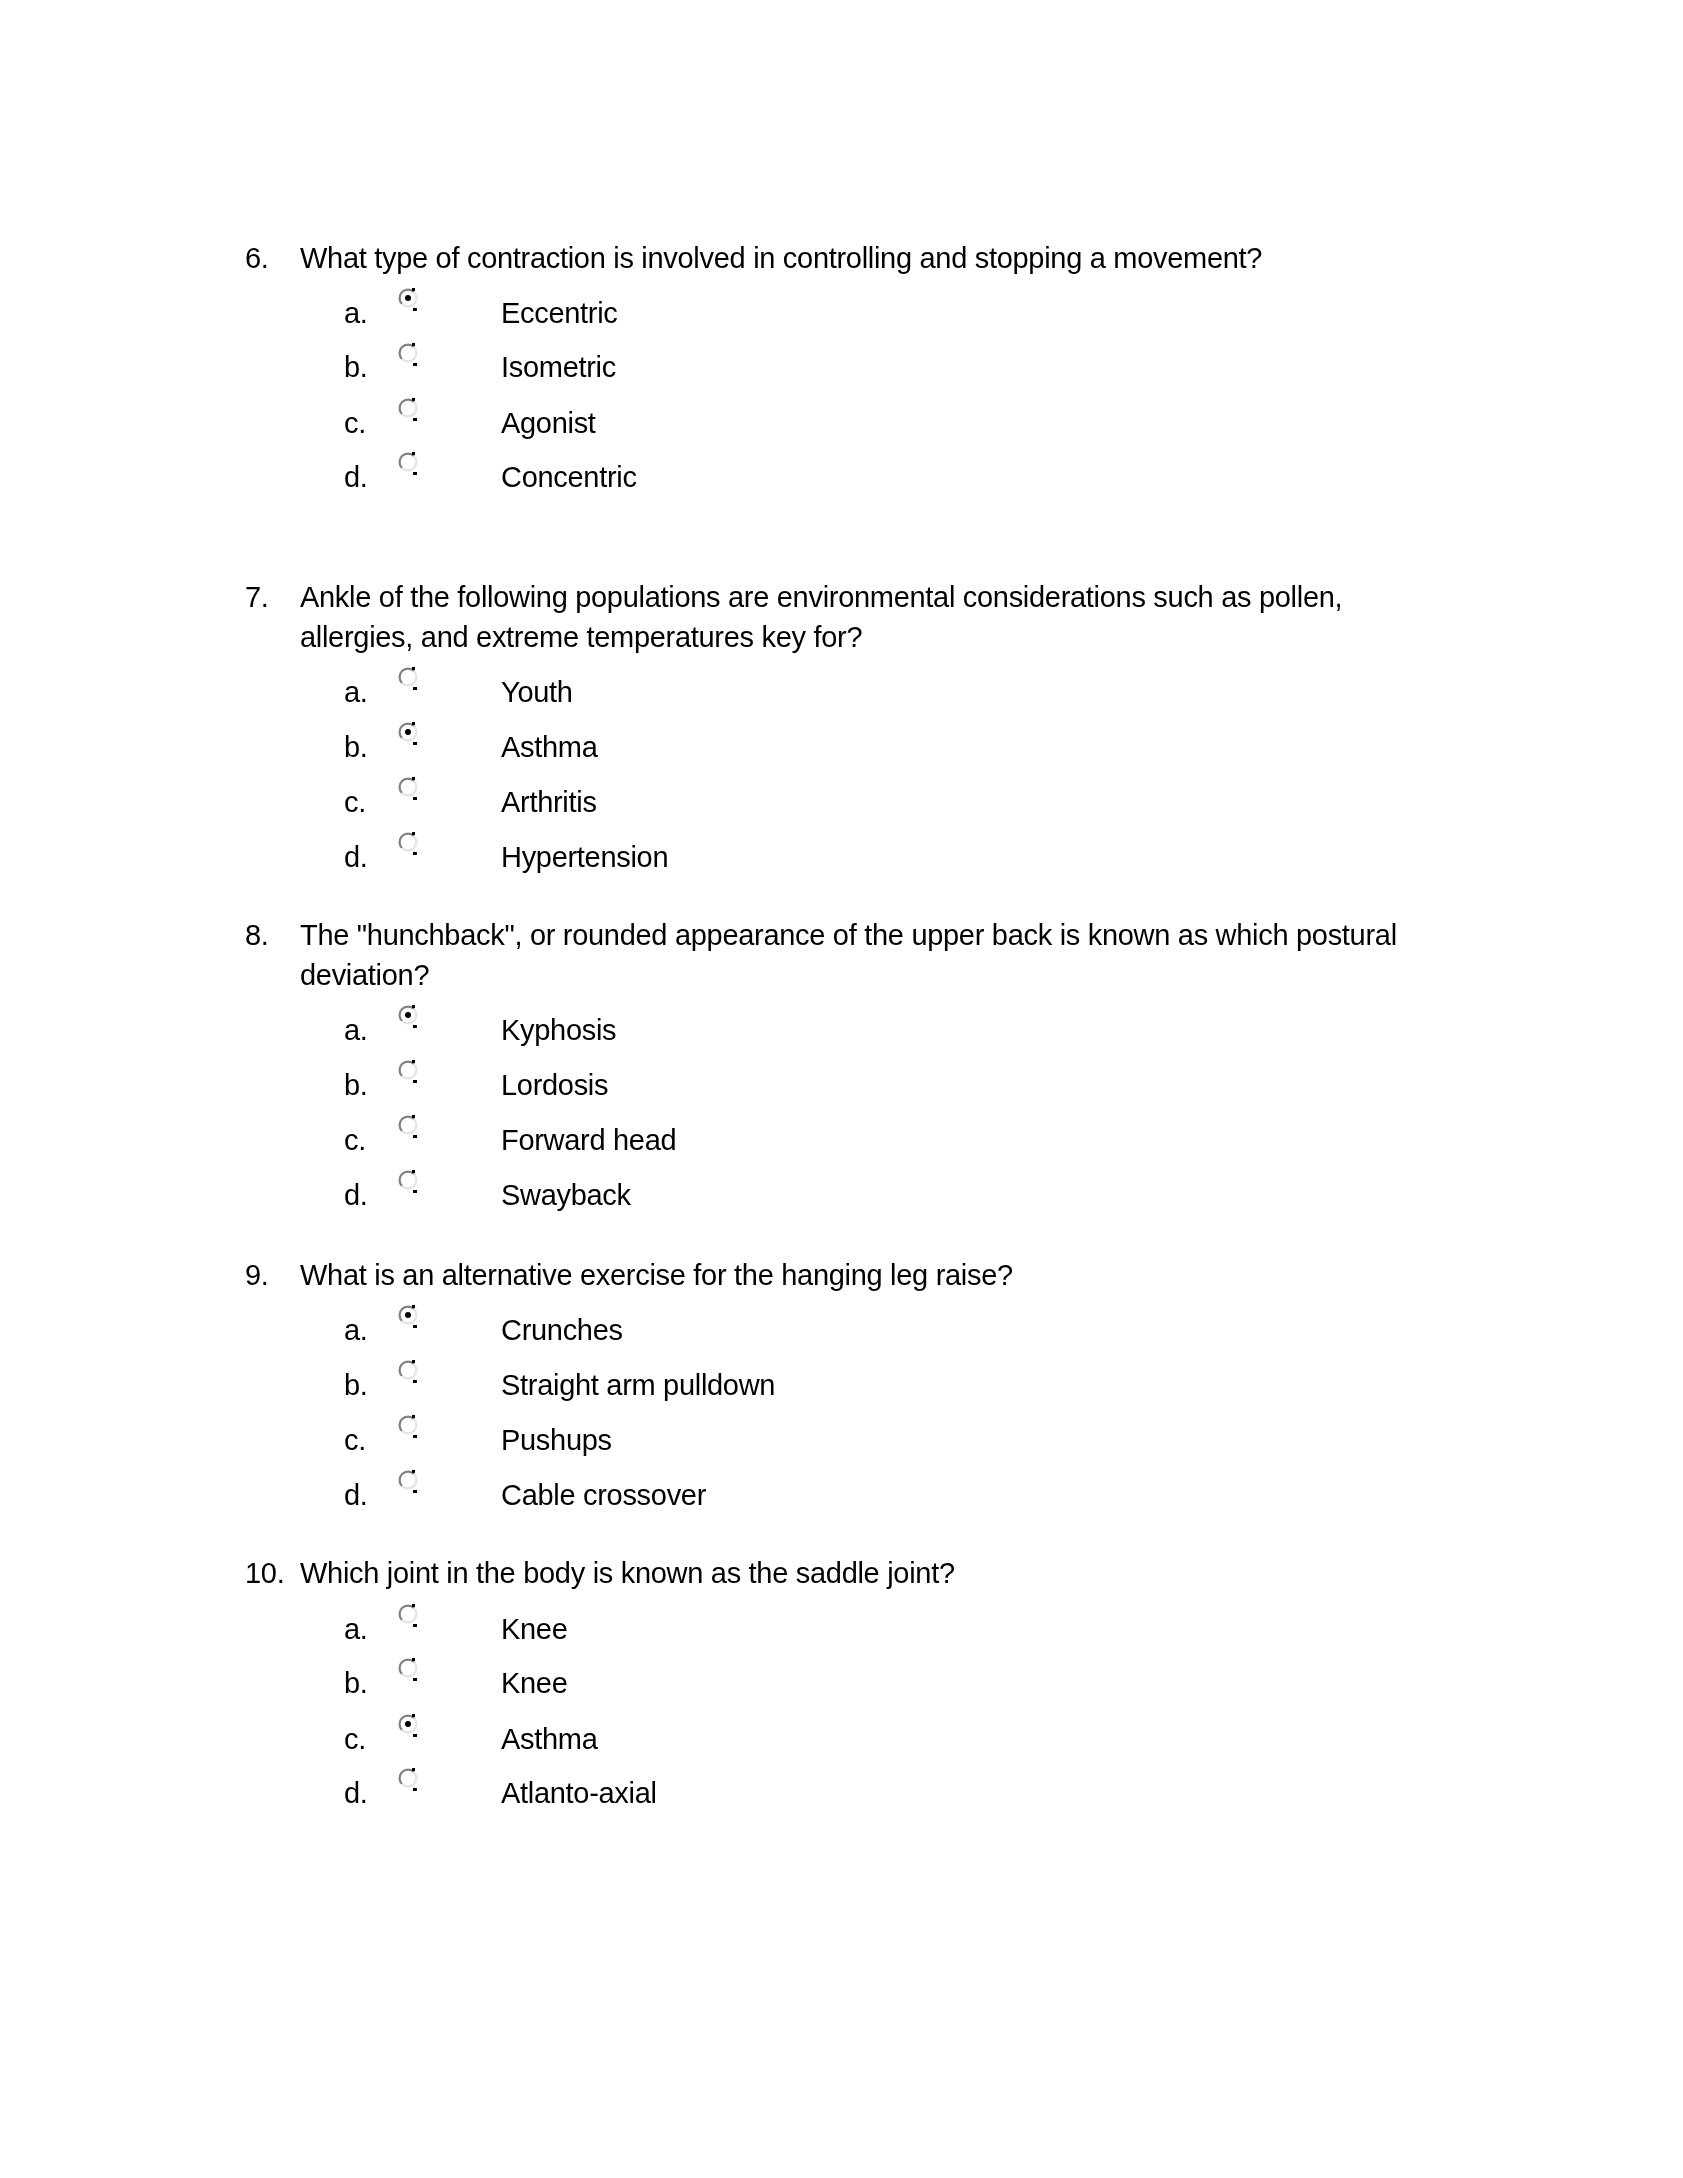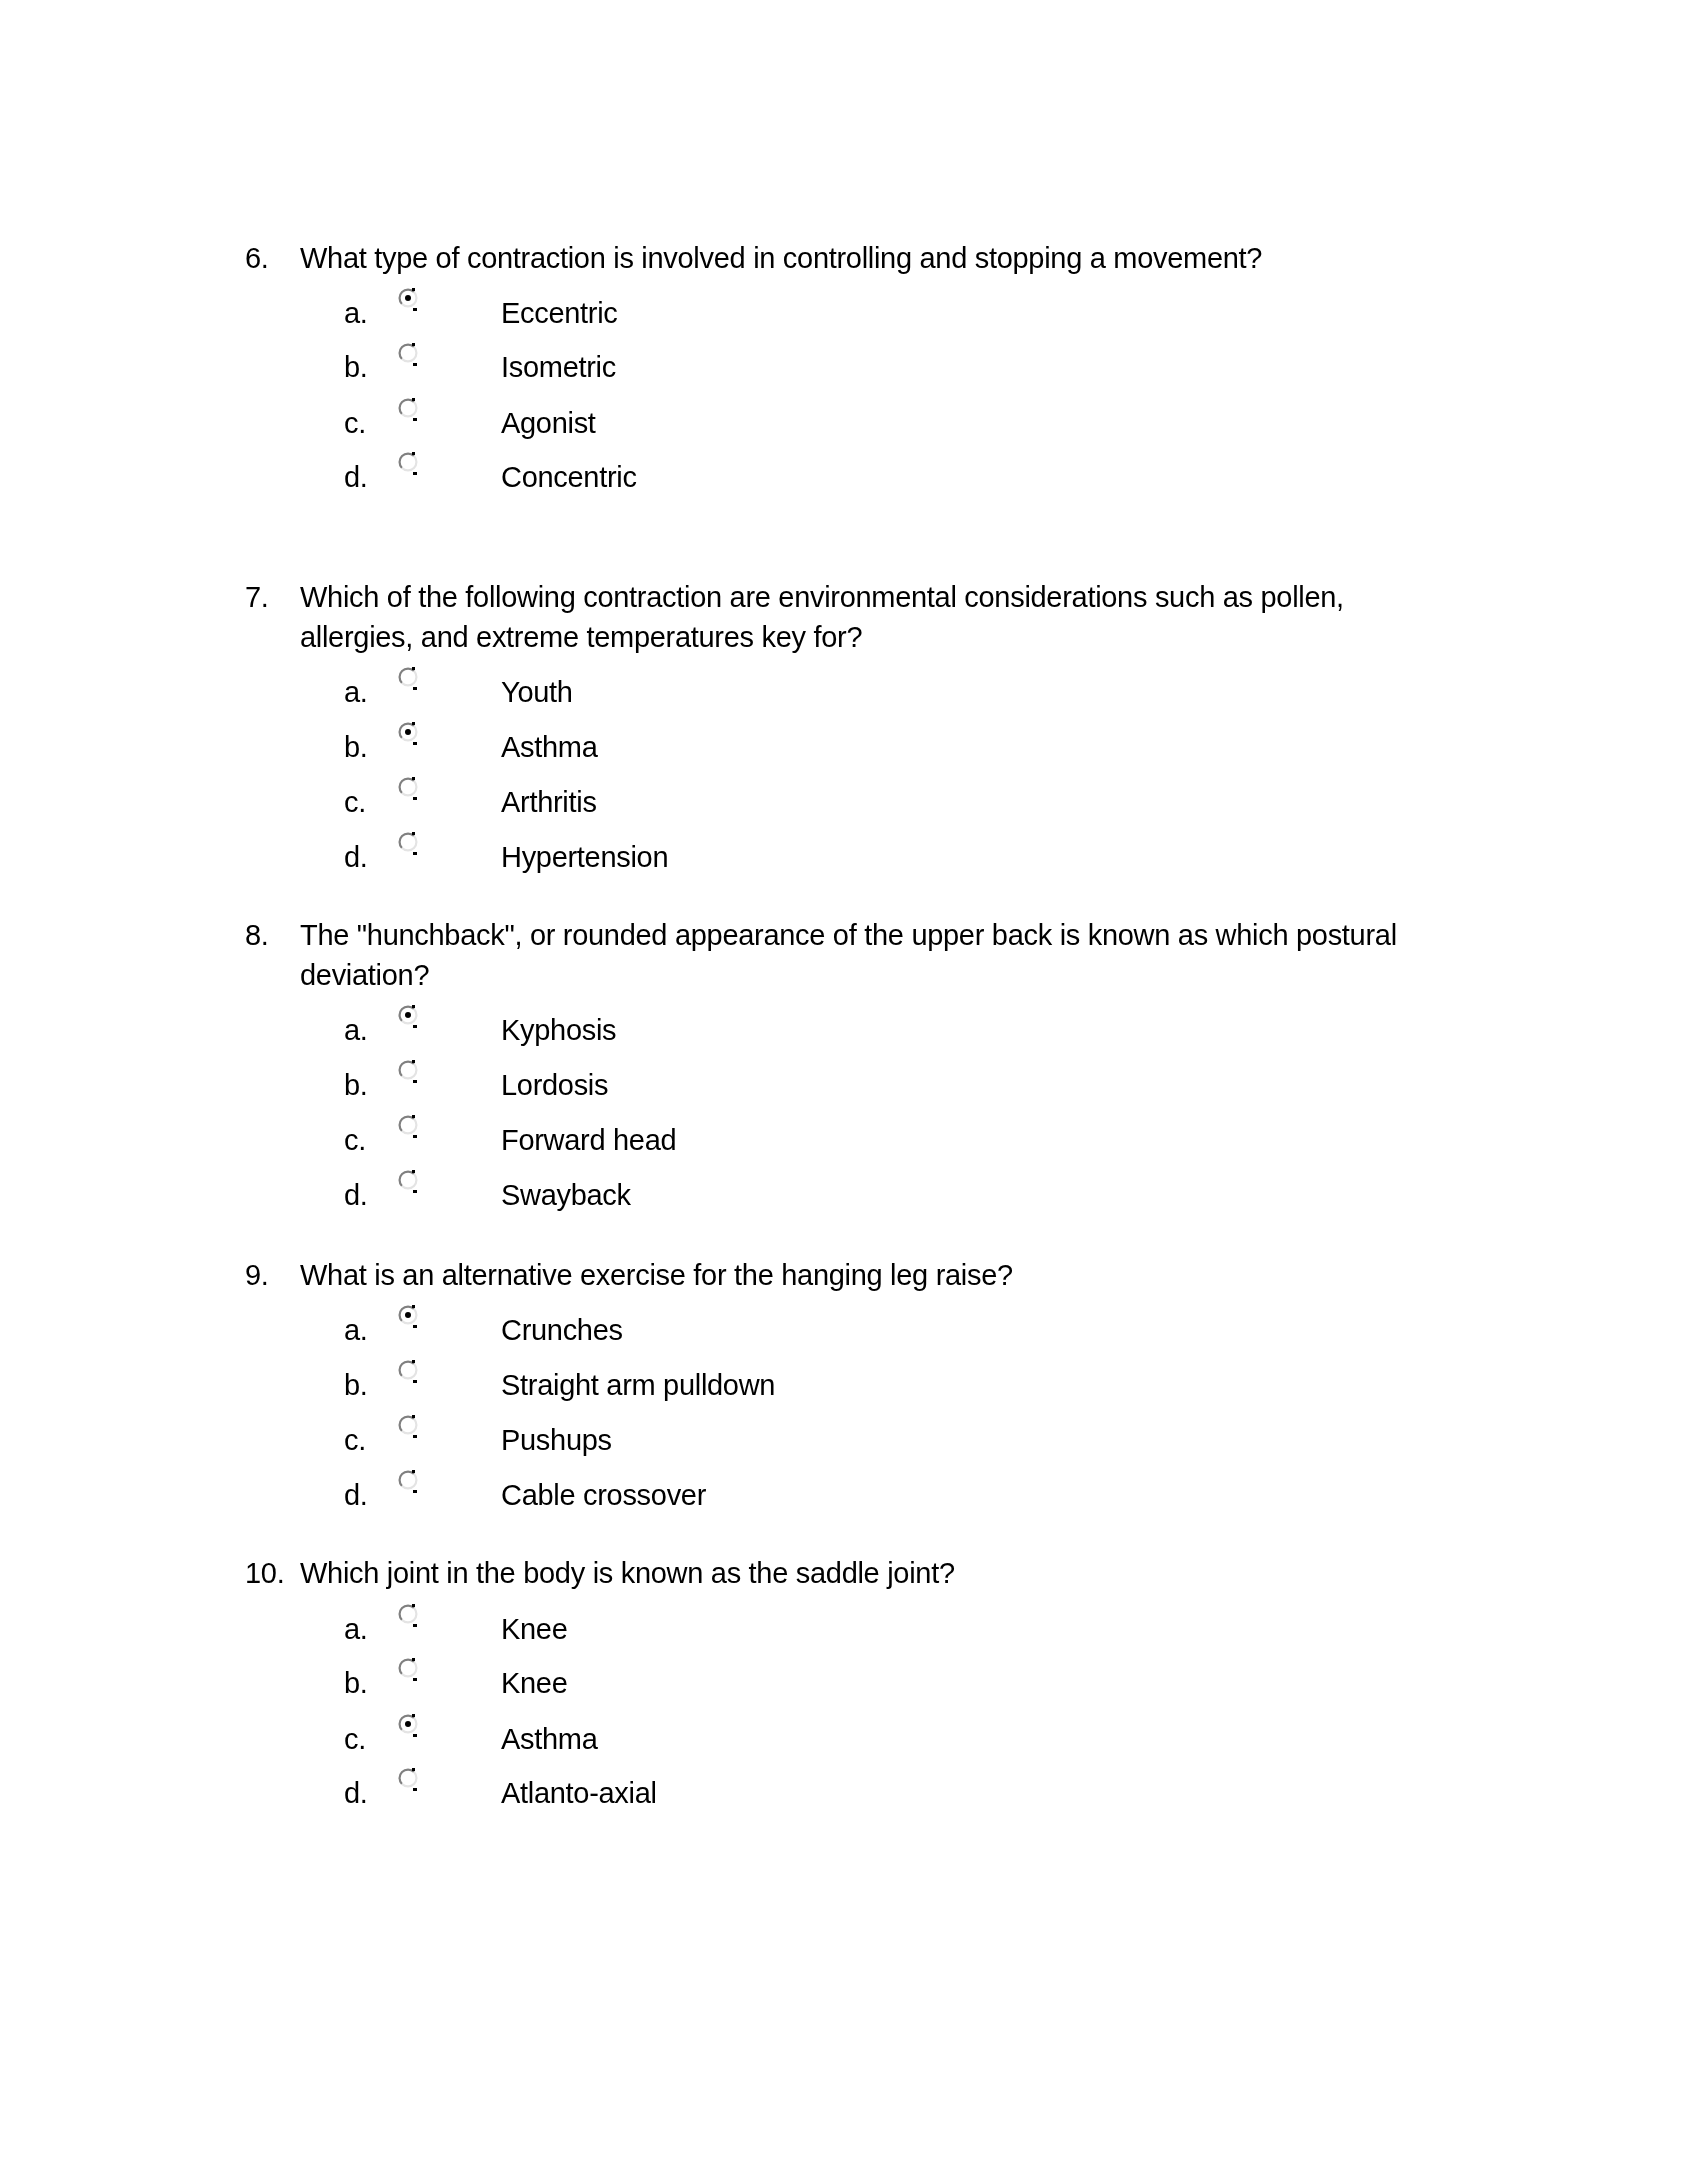--- a/index.html
+++ b/index.html
@@ -69,21 +69,21 @@
           <path d="M17.01 4.99 A8.5 8.5 0 0 1 4.99 17.01" fill="none" stroke="#e4e4e4" stroke-width="2.2"></path>
           <rect x="15" y="1" width="3" height="3" fill="#000"></rect>
           <rect x="16" y="21" width="4" height="3" fill="#000"></rect>
         </svg>
       </span>
     <span class="line opttext" style="top:460px">Concentric</span>
   </div>
 
   <div>
     <span class="line qnum" style="top:580px">7.</span>
-    <span class="line qtext" style="top:580px">Which of the following contraction are environmental considerations such as pollen,</span>
+    <span class="line qtext" style="top:580px">Ankle of the following populations are environmental considerations such as pollen,</span>
     <span class="line qtext" style="top:620px">allergies, and extreme temperatures key for?</span>
 
     <span class="line optletter" style="top:675px">a.</span>
     <span class="radio radio-off" style="top:666px">
         <svg width="26" height="28" viewBox="0 0 26 28" xmlns="http://www.w3.org/2000/svg">
           <circle cx="11" cy="11" r="8.5" fill="#ffffff"></circle>
           <path d="M4.99 17.01 A8.5 8.5 0 0 1 17.01 4.99" fill="none" stroke="#808080" stroke-width="2.2"></path>
           <path d="M17.01 4.99 A8.5 8.5 0 0 1 4.99 17.01" fill="none" stroke="#e4e4e4" stroke-width="2.2"></path>
           <rect x="15" y="1" width="3" height="3" fill="#000"></rect>
           <rect x="16" y="21" width="4" height="3" fill="#000"></rect>

